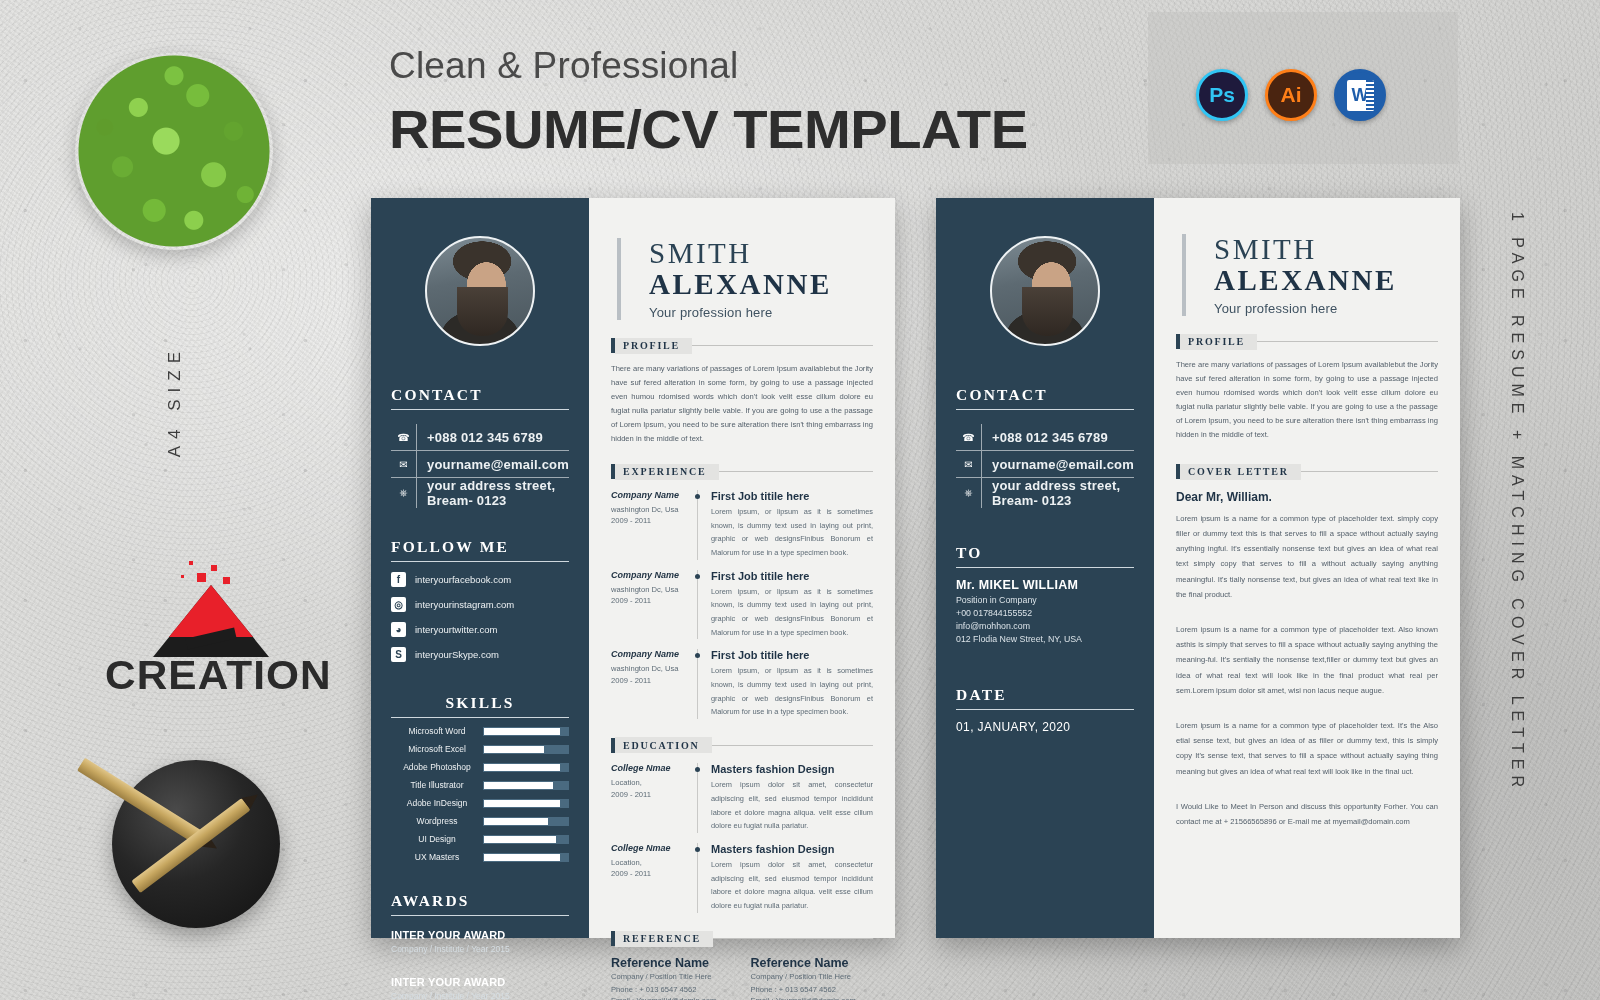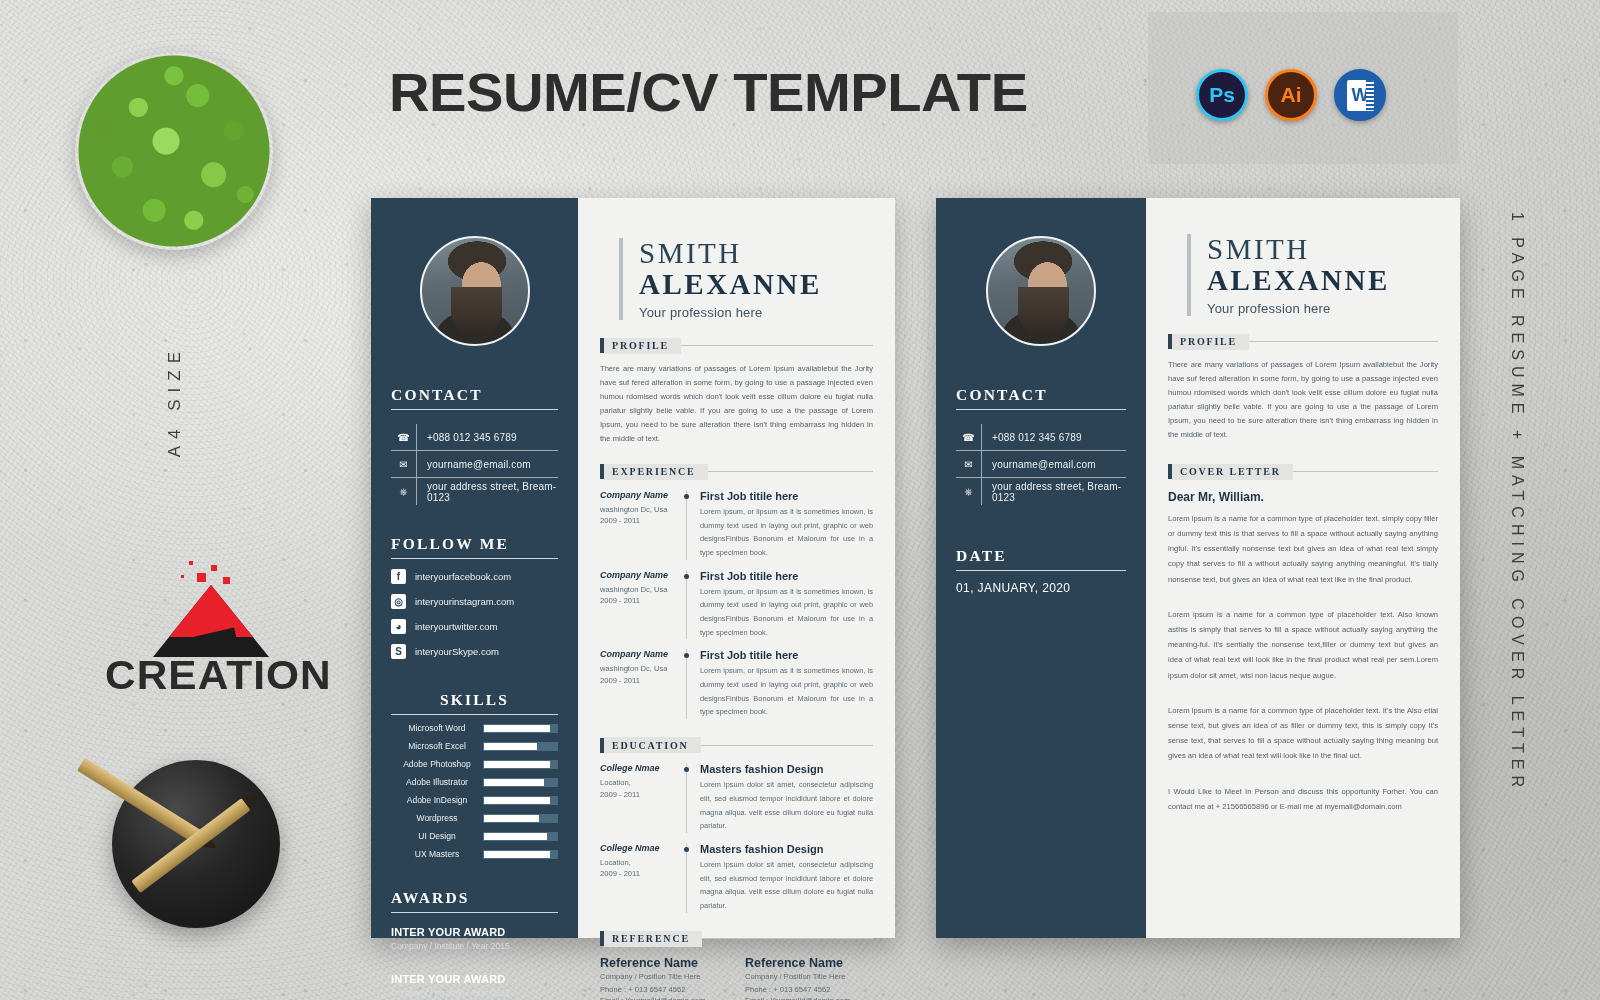--- a/index.html
+++ b/index.html
@@ -186,21 +186,21 @@
   .c-row {
     display: flex; align-items: center; min-height: 27px;
     border-bottom: 1px solid rgba(255,255,255,.55);
   }
   .c-row:last-child { border-bottom: none; }
   .c-ic {
     flex: 0 0 26px; text-align: center; font-size: 10px; color: #fff;
     border-right: 1px solid rgba(255,255,255,.55); align-self: stretch;
     display: flex; align-items: center; justify-content: center;
   }
-  .c-tx { padding-left: 10px; font-size: 10px; color: #edf1f3; letter-spacing: .2px; }
+  .c-tx { padding-left: 10px; font-size: 13px; color: #edf1f3; letter-spacing: .2px; font-weight: bold; }
 
   
   .f-row { display: flex; align-items: center; gap: 9px; margin-top: 10px; }
   .f-ic {
     width: 15px; height: 15px; background: #fff; border-radius: 2px;
     color: #2b4354; font-size: 10px; font-weight: 700;
     display: flex; align-items: center; justify-content: center;
   }
   .f-tx { font-size: 9.5px; color: #edf1f3; }
 
@@ -217,21 +217,21 @@
   .a-item { margin-top: 13px; }
   .a-title { font-size: 11px; font-weight: 700; color: #fff; letter-spacing: .2px; }
   .a-sub { font-size: 8.5px; color: #d5dde2; margin-top: 3px; }
 
   
   .to-name { font-size: 12.5px; font-weight: 700; color: #fff; margin-top: 10px; letter-spacing: .3px; }
   .to-line { font-size: 8.8px; color: #dbe3e8; margin-top: 3px; }
   .date-val { font-size: 12px; color: #fff; margin-top: 10px; letter-spacing: .4px; }
 
   
-  .name-block { margin: 40px 0 0 41px; padding-left: 16px; border-left: 4px solid #b9bfc4; }
+  .name-block { margin: 40px 0 0 28px; padding-left: 28px; border-left: 4px solid #b9bfc4; }
   .nm1 { font-family: "Liberation Serif", serif; font-size: 29px; color: #2b4354; letter-spacing: 2.5px; line-height: 1.08; }
   .nm2 { font-family: "Liberation Serif", serif; font-size: 29px; color: #1f3346; letter-spacing: 2.5px; line-height: 1.08; font-weight: 700; }
   .prof { font-size: 13px; color: #3f5261; margin-top: 4px; letter-spacing: .2px; }
 
   .sec-head {
     display: flex; align-items: center; margin: 18px 22px 0 22px;
     position: relative; height: 16px;
   }
   .sec-head .bar { width: 4px; height: 15px; background: #2b4354; flex: 0 0 4px; }
   .sec-head .tag {
@@ -284,20 +284,21 @@
 <body>
 
 <div id="wall"></div>
 
 <div id="plant"></div>
 <div id="bowl"></div>
 <div class="pencil" id="pencil-1"></div>
 <div class="pencil" id="pencil-2"></div>
 
 <div id="headline">
+  <div class="sub">Clean &amp; Professional</div>
   <div class="main">RESUME/CV TEMPLATE</div>
 </div>
 
 <div id="badge-panel"></div>
 <div id="badges">
   <div class="badge ps">
       <span>Ps</span>
     </div>
   <div class="badge ai">
       <span>Ai</span>
@@ -383,21 +384,21 @@
               <div class="s-fill" style="width: 72%;"></div>
             </div>
           </div>
           <div class="s-row">
             <div class="s-name">Adobe Photoshop</div>
             <div class="s-track">
               <div class="s-fill" style="width: 90%;"></div>
             </div>
           </div>
           <div class="s-row">
-            <div class="s-name">Adobe Illustrator</div>
+            <div class="s-name">Title Illustrator</div>
             <div class="s-track">
               <div class="s-fill" style="width: 82%;"></div>
             </div>
           </div>
           <div class="s-row">
             <div class="s-name">Adobe InDesign</div>
             <div class="s-track">
               <div class="s-fill" style="width: 90%;"></div>
             </div>
           </div>
@@ -582,20 +583,28 @@
           <div class="c-ic">✉</div>
           <div class="c-tx">yourname@email.com</div>
         </div>
         <div class="c-row">
           <div class="c-ic">⎈</div>
           <div class="c-tx">your address  street, Bream- 0123</div>
         </div>
       </div>
     </div>
 
+    <div style="margin:36px 20px 0 20px;">
+      <div class="d-head">TO</div>
+      <div class="to-name">Mr.  MIKEL WILLIAM</div>
+      <div class="to-line">Position in Company</div>
+      <div class="to-line">+00 017844155552</div>
+      <div class="to-line">info@mohhon.com</div>
+      <div class="to-line">012 Flodia  New Street, NY, USA</div>
+    </div>
 
     <div style="margin:42px 20px 0 20px;">
       <div class="d-head">DATE</div>
       <div class="date-val">01, JANUARY, 2020</div>
     </div>
   </div>
 
   <div class="light-col">
     <div class="name-block" style="margin-top:36px;">
       <div class="nm1">SMITH</div>

